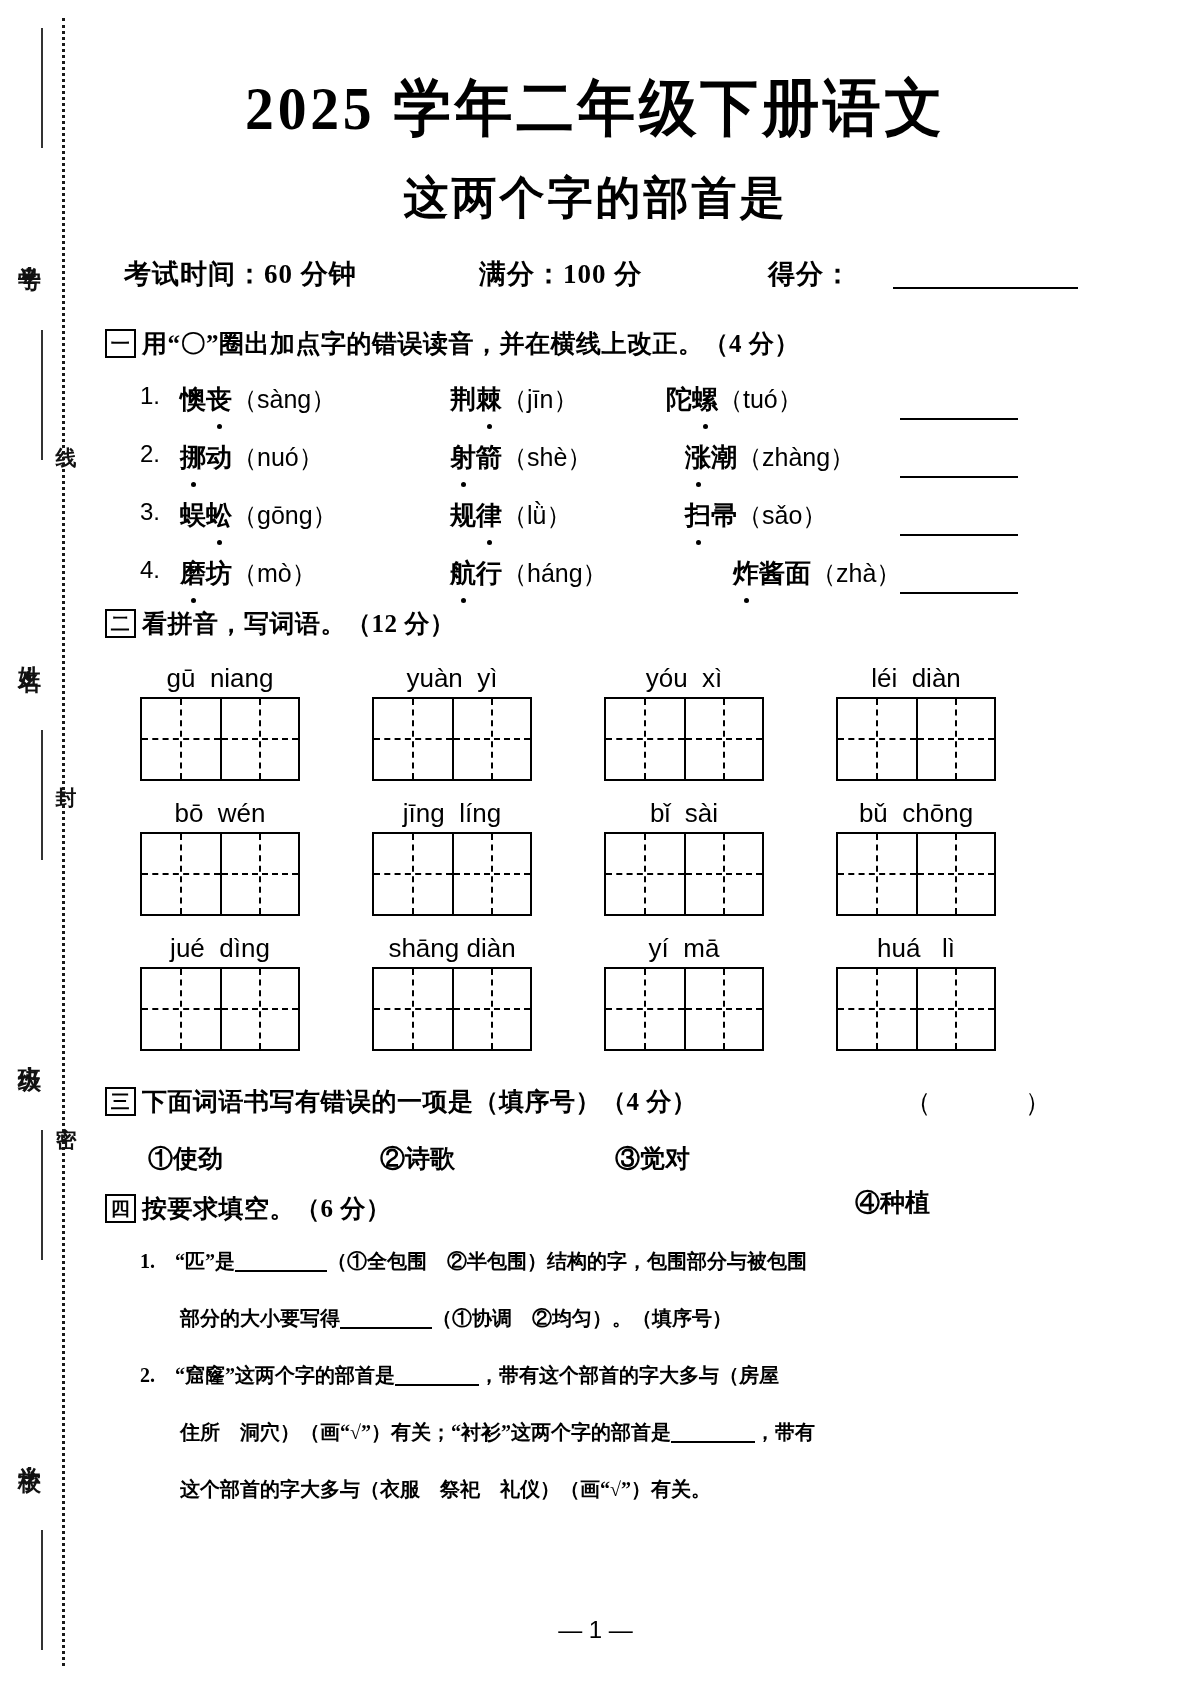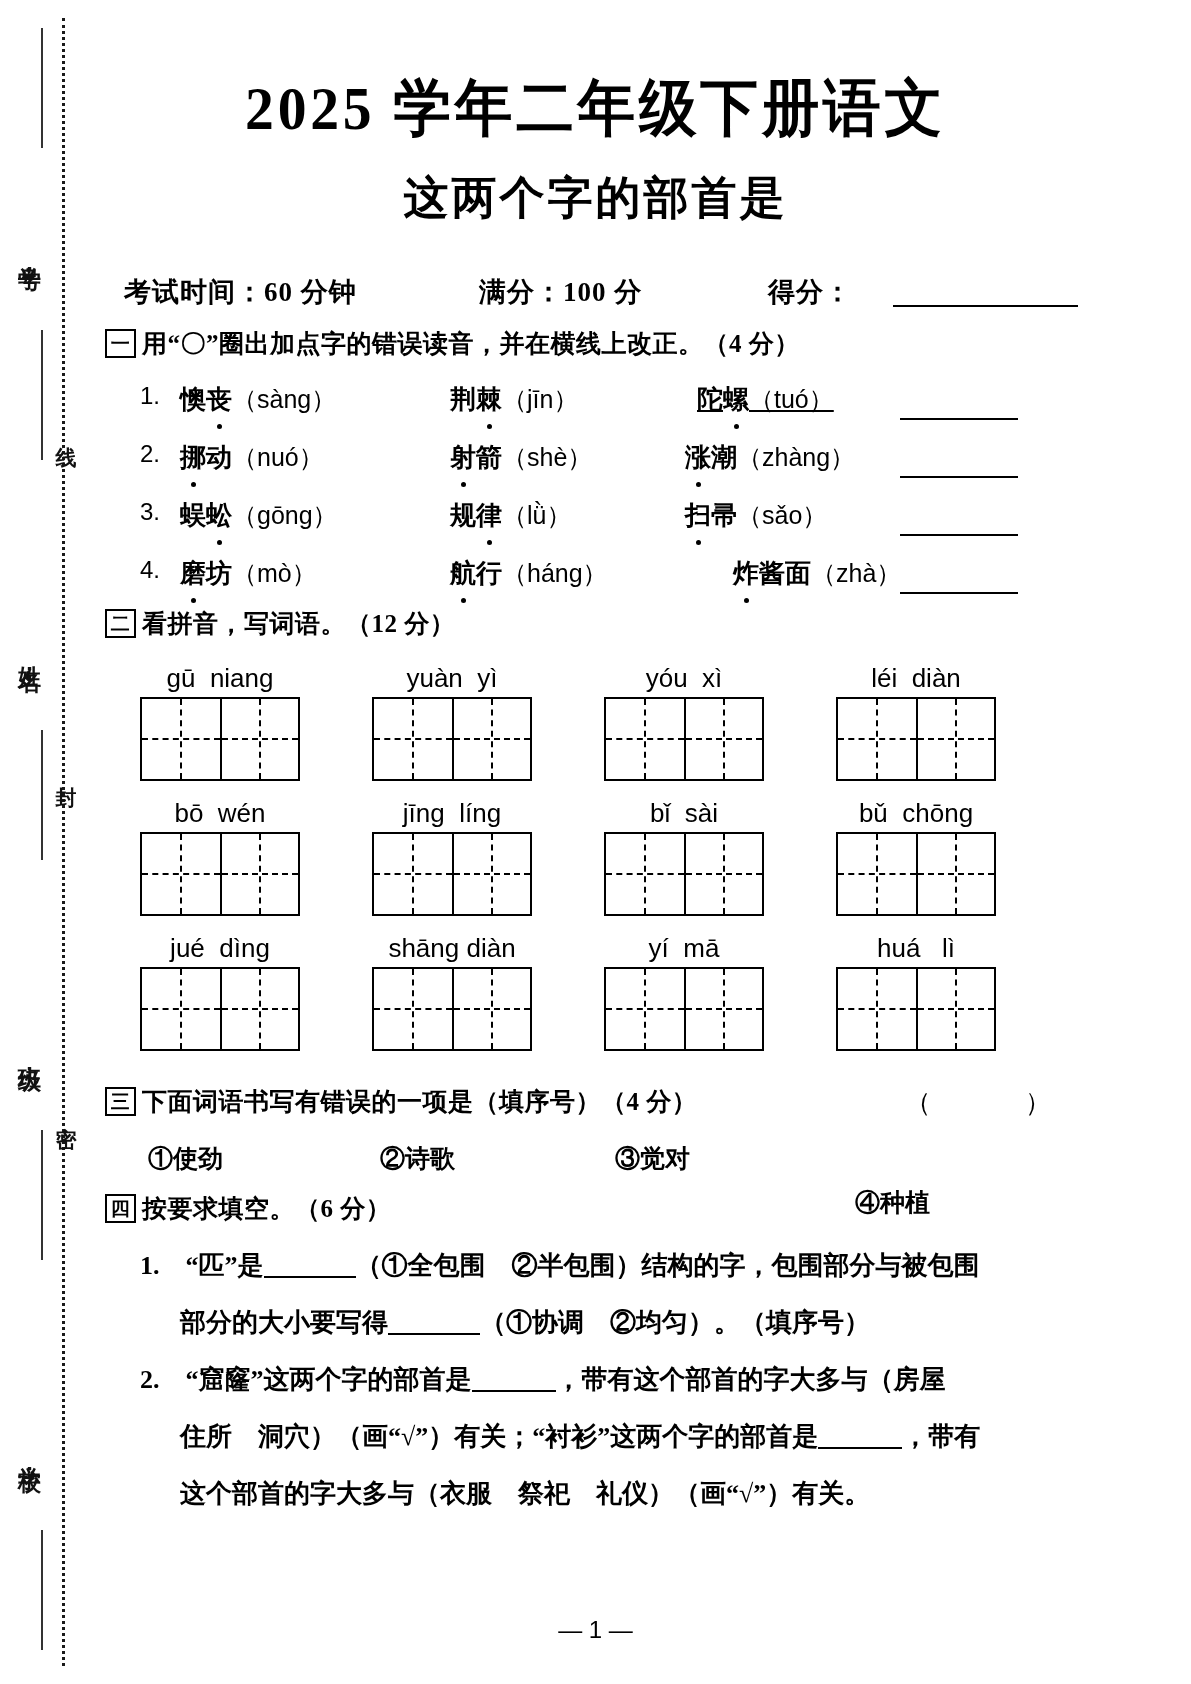--- a/index.html
+++ b/index.html
@@ -56,21 +56,21 @@
     text-align:center;
     font-family:"Liberation Serif",serif;
     font-weight:700;
     font-size:45px;
     letter-spacing:3px;
     white-space:nowrap;
   }
 
   
   .info-line{
-    position:absolute;left:118px;top:274px;width:930px;height:40px;
+    position:absolute;left:118px;top:256px;width:930px;height:40px;
     font-size:27px;font-weight:700;
   }
   .info-time{position:absolute;left:6px;top:0;white-space:nowrap;letter-spacing:1px;}
   .info-full{position:absolute;left:352px;top:0;white-space:nowrap;letter-spacing:1px;margin-left:9px;}
   .info-score{position:absolute;left:650px;top:0;white-space:nowrap;letter-spacing:1px;}
   .info-blank{
     position:absolute;left:775px;top:31px;width:185px;height:0;
     border-top:2px solid #000;
   }
 
@@ -157,21 +157,21 @@
   }
 
   
   .optrow{position:absolute;font-size:25px;white-space:nowrap;}
   .opt{position:absolute;top:0;font-weight:700;}
   .paren{position:absolute;font-size:26px;white-space:nowrap;letter-spacing:14px;}
 
   
   .qline{
     position:absolute;
-    font-size:26px;
+    font-size:20px;
     white-space:nowrap;
     font-weight:700;
     letter-spacing:0px;
   }
   .fillblank{
     display:inline-block;
     width:92px;
     border-bottom:2px solid #000;
     vertical-align:-4px;
   }
@@ -223,21 +223,21 @@
   </div>
 
   <div class="sec" style="left:105px;top:327px;">
     <span class="secnum">一</span><span>用“〇”圈出加点字的错误读音，并在横线上改正。（4 分）</span>
   </div>
 
   <div class="q1row" style="left:140px;top:382px;">
     <span class="q1num">1.</span>
     <span class="q1item" style="left:40px;"><span class="hz">懊</span><span class="hz dotted-char">丧</span><span class="hz"></span><span class="py">（sàng）</span></span>
     <span class="q1item" style="left:310px;"><span class="hz">荆</span><span class="hz dotted-char">棘</span><span class="hz"></span><span class="py">（jīn）</span></span>
-    <span class="q1item" style="left:557px;text-decoration:underline;"><span class="hz">陀</span><span class="hz dotted-char">螺</span><span class="hz"></span><span class="py">（tuó）</span></span>
+    <span class="q1item" style="left:526px;"><span class="hz">陀</span><span class="hz dotted-char">螺</span><span class="hz"></span><span class="py">（tuó）</span></span>
   </div>
   <div class="q1line" style="left:900px;top:418px;"></div>
 
   <div class="q1row" style="left:140px;top:440px;">
     <span class="q1num">2.</span>
     <span class="q1item" style="left:40px;"><span class="hz"></span><span class="hz dotted-char">挪</span><span class="hz">动</span><span class="py">（nuó）</span></span>
     <span class="q1item" style="left:310px;"><span class="hz"></span><span class="hz dotted-char">射</span><span class="hz">箭</span><span class="py">（shè）</span></span>
     <span class="q1item" style="left:545px;"><span class="hz"></span><span class="hz dotted-char">涨</span><span class="hz">潮</span><span class="py">（zhàng）</span></span>
   </div>
   <div class="q1line" style="left:900px;top:476px;"></div>

